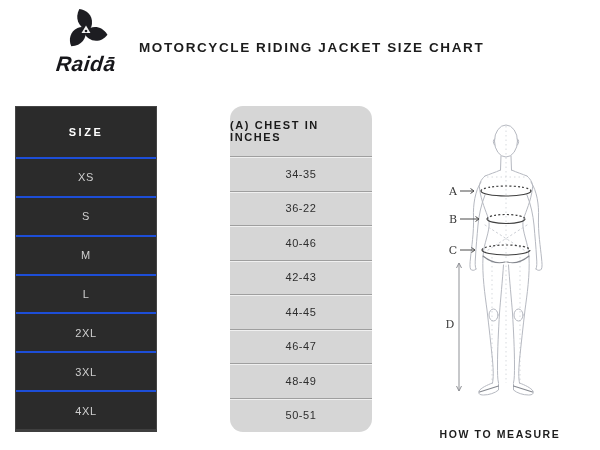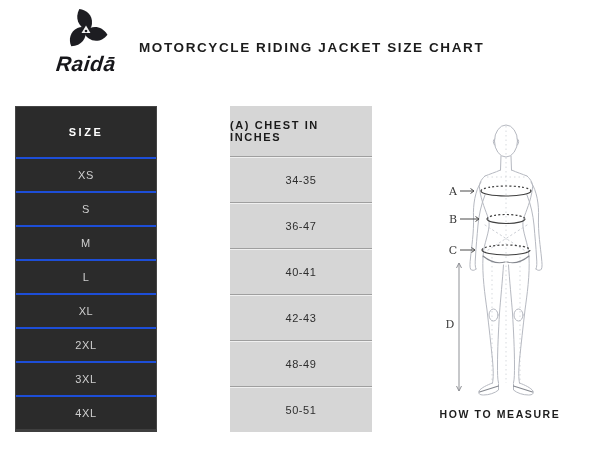--- a/index.html
+++ b/index.html
@@ -14,37 +14,37 @@
     margin-top:-2px;font-style:italic;font-weight:800;font-size:21px;color:#17171b;
     letter-spacing:.5px;transform:skewX(-6deg);
   }
   .page-title{
     position:absolute;left:139px;top:40px;width:460px;margin:0;
     font-size:13.5px;font-weight:800;color:#1c1c1c;letter-spacing:1.6px;white-space:nowrap;
   }
   
   .col-table{position:absolute;top:106px;height:326px;width:142px;display:flex;flex-direction:column;box-sizing:border-box;}
   .col-dark{left:15px;background:#2b2b2b;border:1px solid #454545;border-bottom:3px solid #3f3f3f;}
-  .col-light{left:230px;background:#d6d6d6;}
+  .col-light{left:230px;background:#d6d6d6;border-radius:13px;}
   .thead{
     height:50px;display:flex;align-items:center;justify-content:center;
     font-weight:800;font-size:11px;letter-spacing:2.5px;
   }
   .col-dark .thead{color:#ffffff;}
   .col-light .thead{color:#1a1a1a;letter-spacing:1.6px;}
   .trow{
     flex:1;display:flex;align-items:center;justify-content:center;
     font-size:11px;letter-spacing:.6px;
   }
   .col-dark .trow{color:#cfcfcf;border-top:2px solid #1d4ed8;}
   .col-light .trow{color:#2e2e2e;border-top:1px solid #9f9f9f;box-shadow:inset 0 1px 0 #f0f0f0;}
   
   .figure-wrap{position:absolute;left:435px;top:95px;width:150px;height:310px;}
   .measure-caption{
-    position:absolute;left:430px;top:408px;width:140px;text-align:center;
+    position:absolute;left:430px;top:428px;width:140px;text-align:center;
     font-size:10.5px;font-weight:800;letter-spacing:1.6px;color:#1c1c1c;white-space:nowrap;
   }
 </style>
 </head>
 <body>
 
 <div class="stage">
 
   <div class="logo">
     <svg width="50" height="48" viewBox="0 0 60 58" aria-hidden="true">
@@ -62,32 +62,33 @@
   </div>
 
   <h1 class="page-title">MOTORCYCLE RIDING JACKET SIZE CHART</h1>
 
   <div class="col-table col-dark">
     <div class="thead">SIZE</div>
     <div class="trow">XS</div>
     <div class="trow">S</div>
     <div class="trow">M</div>
     <div class="trow">L</div>
-    <div class="trow">XL</div>
     <div class="trow">2XL</div>
     <div class="trow">3XL</div>
     <div class="trow">4XL</div>
   </div>
 
   <div class="col-table col-light">
     <div class="thead">(A) CHEST IN INCHES</div>
     <div class="trow">34-35</div>
-    <div class="trow">36-47</div>
-    <div class="trow">40-41</div>
+    <div class="trow">36-22</div>
+    <div class="trow">40-46</div>
     <div class="trow">42-43</div>
+    <div class="trow">44-45</div>
+    <div class="trow">46-47</div>
     <div class="trow">48-49</div>
     <div class="trow">50-51</div>
   </div>
 
   <div class="figure-wrap">
     <svg width="150" height="310" viewBox="0 0 150 310" aria-hidden="true">
 
       <g stroke="#cdd0d6" stroke-width="0.8" stroke-dasharray="1.5 3" fill="none">
         <path d="M71 31 V 288"></path>
         <path d="M57 162 V 288"></path>

